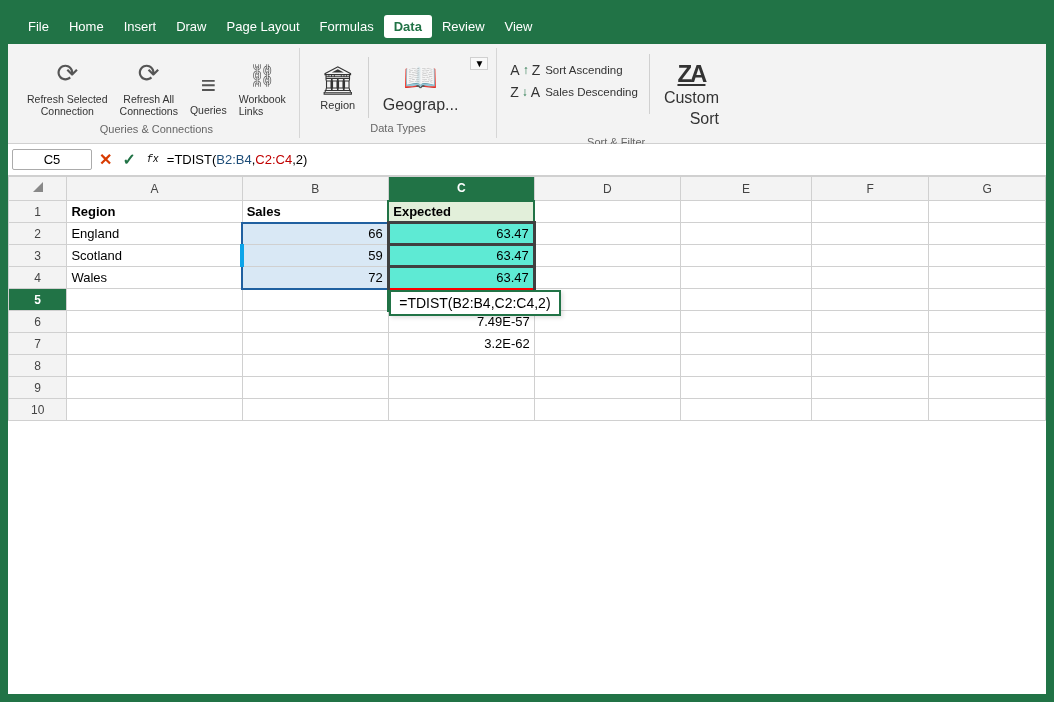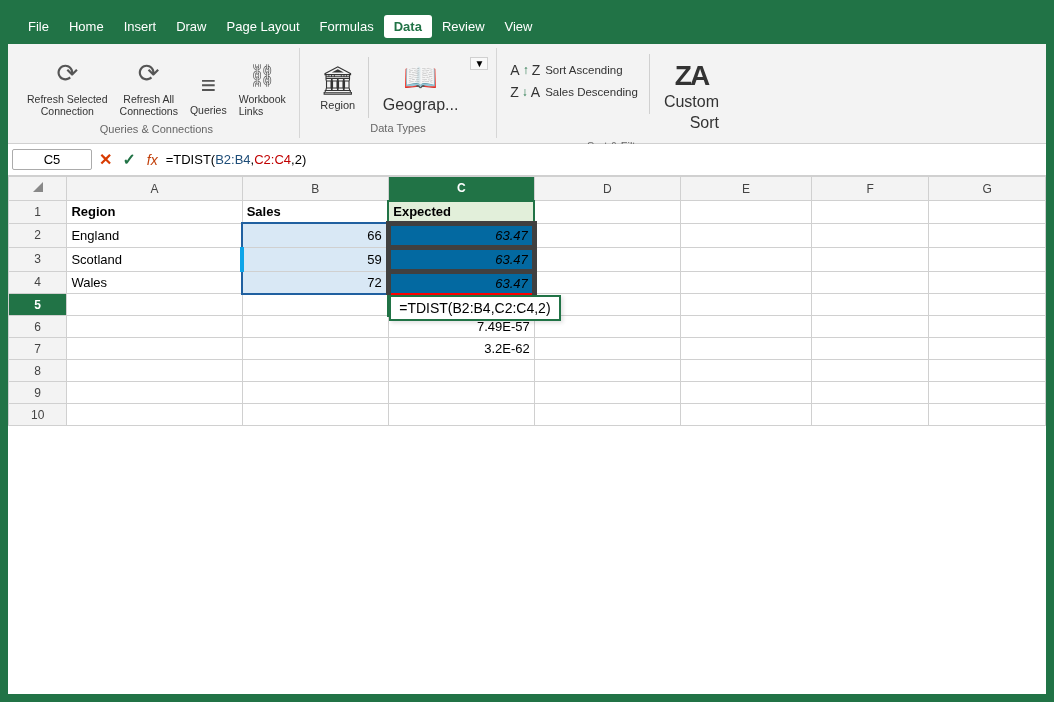--- a/index.html
+++ b/index.html
@@ -126,24 +126,25 @@
       text-align: center;
     }
     .formula-btn {
       font-size: 16px;
       cursor: pointer;
       padding: 0 3px;
     }
     .formula-btn.cancel { color: #d83b01; font-weight: bold; }
     .formula-btn.confirm { color: #217346; font-weight: bold; }
     .formula-fx {
-      font-size: 14px;
-      color: #c2410c;
+      font-size: 10px;
+      color: #000000;
       font-style: italic;
       padding: 0 4px;
+      font-family: Liberation Mono, monospace;
     }
     .formula-content {
       font-size: 13px;
       flex: 1;
     }
     .formula-content .b2b4 { color: #1e4d78; }
     .formula-content .c2c4 { color: #c00000; }
     .sheet-table {
       width: 100%;
       border-collapse: collapse;
@@ -189,23 +190,22 @@
       position: relative;
     }
     .cell.text-right { text-align: right; }
     .cell.bold { font-weight: bold; }
     
     .cell.sel-blue {
       background: #d9e8f5;
     }
     
     .cell.sel-pink {
-      background: #0369a1;
-      border: 5px solid #404040;
-      font-style: italic;
+      background: #5eead4;
+      border: 3px solid #404040;
     }
     .table-container {
       position: relative;
       overflow: hidden;
       flex: 1;
     }
     .stocks-geo-btn {
       display: flex;
       flex-direction: column;
       align-items: center;
@@ -315,21 +315,21 @@
           </div>
           <div class="ribbon-btn-small">
             <span style="font-size:14px; color:#333;">Z</span>
             <span style="font-size:12px; color:#217346;">↓</span>
             <span style="font-size:14px; color:#333;">A</span>
             <span style="font-size:11.5px; margin-left:2px;">Sales Descending</span>
           </div>
         </div>
         <div style="border-left:1px solid #d0d0d0; height:60px;"></div>
         <div class="custom-sort-btn" style="margin-top:4px;">
-          <span class="icon" style="font-size:28px; font-weight:bold; letter-spacing:-2px; line-height:1;">ZA</span>
+          <span class="icon" style="font-size:24px; font-weight:bold; letter-spacing:-2px; line-height:1;text-decoration:underline;">ZA</span>
           <span style="font-size:16px; line-height:1.3; text-align:right; margin-top:2px;">Custom<br>Sort</span>
         </div>
       </div>
       <div class="ribbon-group-label">Sort &amp; Filter</div>
     </div>
   </div>
 
   <div class="formula-bar">
     <input class="cell-ref" type="text" value="C5" style="">
     <span class="formula-btn cancel">✕</span>

